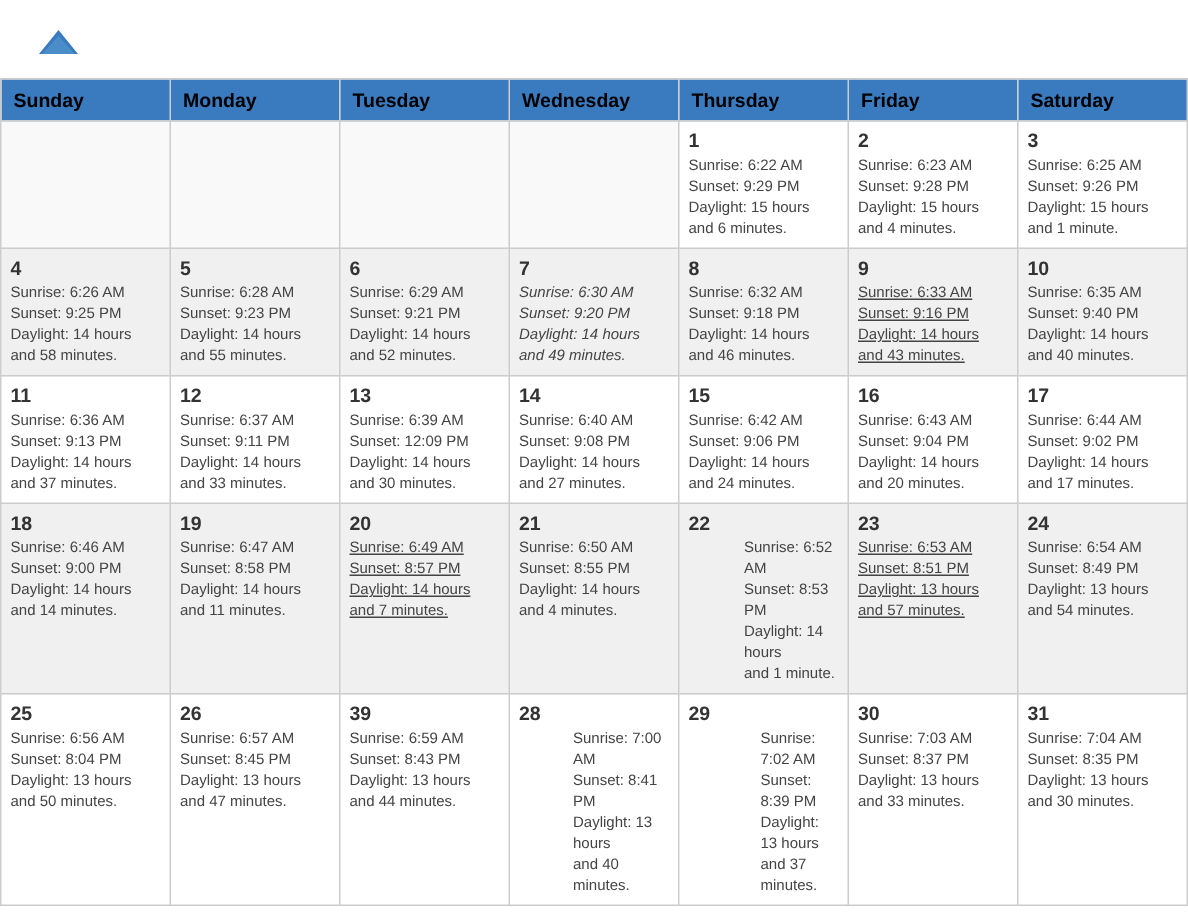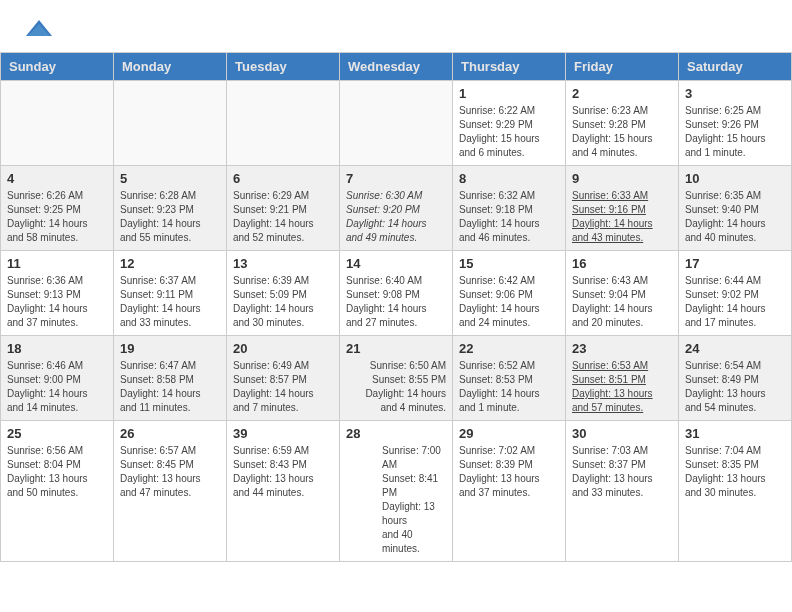--- a/index.html
+++ b/index.html
@@ -46,21 +46,21 @@
       font-size: 15px;
       color: #555;
     }
     .calendar {
       width: 100%;
       border-collapse: collapse;
       margin: 0;
     }
     .calendar th {
       background-color: #3a7abf;
-      color: #e5e5e5;
+      color: #000000;
       font-size: 13px;
       font-weight: bold;
       padding: 6px 8px;
       border: 1px solid #ccc;
       text-align: left;
     }
     .calendar td {
       border: 1px solid #ccc;
       vertical-align: top;
       padding: 5px 6px;
@@ -211,21 +211,21 @@
         <td>
           <div class="day-number">12</div>
           <div class="day-info" style="white-space: pre-line;">Sunrise: 6:37 AM
 Sunset: 9:11 PM
 Daylight: 14 hours
 and 33 minutes.</div>
         </td>
         <td>
           <div class="day-number">13</div>
           <div class="day-info" style="white-space: pre-line;">Sunrise: 6:39 AM
-Sunset: 5:09 PM
+Sunset: 12:09 PM
 Daylight: 14 hours
 and 30 minutes.</div>
         </td>
         <td>
           <div class="day-number">14</div>
           <div class="day-info" style="white-space: pre-line;">Sunrise: 6:40 AM
 Sunset: 9:08 PM
 Daylight: 14 hours
 and 27 minutes.</div>
         </td>
@@ -261,35 +261,35 @@
         </td>
         <td>
           <div class="day-number">19</div>
           <div class="day-info" style="white-space: pre-line;">Sunrise: 6:47 AM
 Sunset: 8:58 PM
 Daylight: 14 hours
 and 11 minutes.</div>
         </td>
         <td>
           <div class="day-number">20</div>
-          <div class="day-info" style="white-space: pre-line;">Sunrise: 6:49 AM
+          <div class="day-info" style="white-space: pre-line; text-decoration: underline;">Sunrise: 6:49 AM
 Sunset: 8:57 PM
 Daylight: 14 hours
 and 7 minutes.</div>
         </td>
         <td>
           <div class="day-number">21</div>
-          <div class="day-info" style="white-space: pre-line; text-align: right;">Sunrise: 6:50 AM
+          <div class="day-info" style="white-space: pre-line;">Sunrise: 6:50 AM
 Sunset: 8:55 PM
 Daylight: 14 hours
 and 4 minutes.</div>
         </td>
         <td>
           <div class="day-number">22</div>
-          <div class="day-info" style="white-space: pre-line;">Sunrise: 6:52 AM
+          <div class="day-info" style="white-space: pre-line; margin-left: 37px;">Sunrise: 6:52 AM
 Sunset: 8:53 PM
 Daylight: 14 hours
 and 1 minute.</div>
         </td>
         <td>
           <div class="day-number">23</div>
           <div class="day-info" style="white-space: pre-line; text-decoration: underline;">Sunrise: 6:53 AM
 Sunset: 8:51 PM
 Daylight: 13 hours
 and 57 minutes.</div>
@@ -326,21 +326,21 @@
         </td>
         <td>
           <div class="day-number">28</div>
           <div class="day-info" style="white-space: pre-line; margin-left: 36px;">Sunrise: 7:00 AM
 Sunset: 8:41 PM
 Daylight: 13 hours
 and 40 minutes.</div>
         </td>
         <td>
           <div class="day-number">29</div>
-          <div class="day-info" style="white-space: pre-line;">Sunrise: 7:02 AM
+          <div class="day-info" style="white-space: pre-line; margin-left: 48px;">Sunrise: 7:02 AM
 Sunset: 8:39 PM
 Daylight: 13 hours
 and 37 minutes.</div>
         </td>
         <td>
           <div class="day-number">30</div>
           <div class="day-info" style="white-space: pre-line;">Sunrise: 7:03 AM
 Sunset: 8:37 PM
 Daylight: 13 hours
 and 33 minutes.</div>

